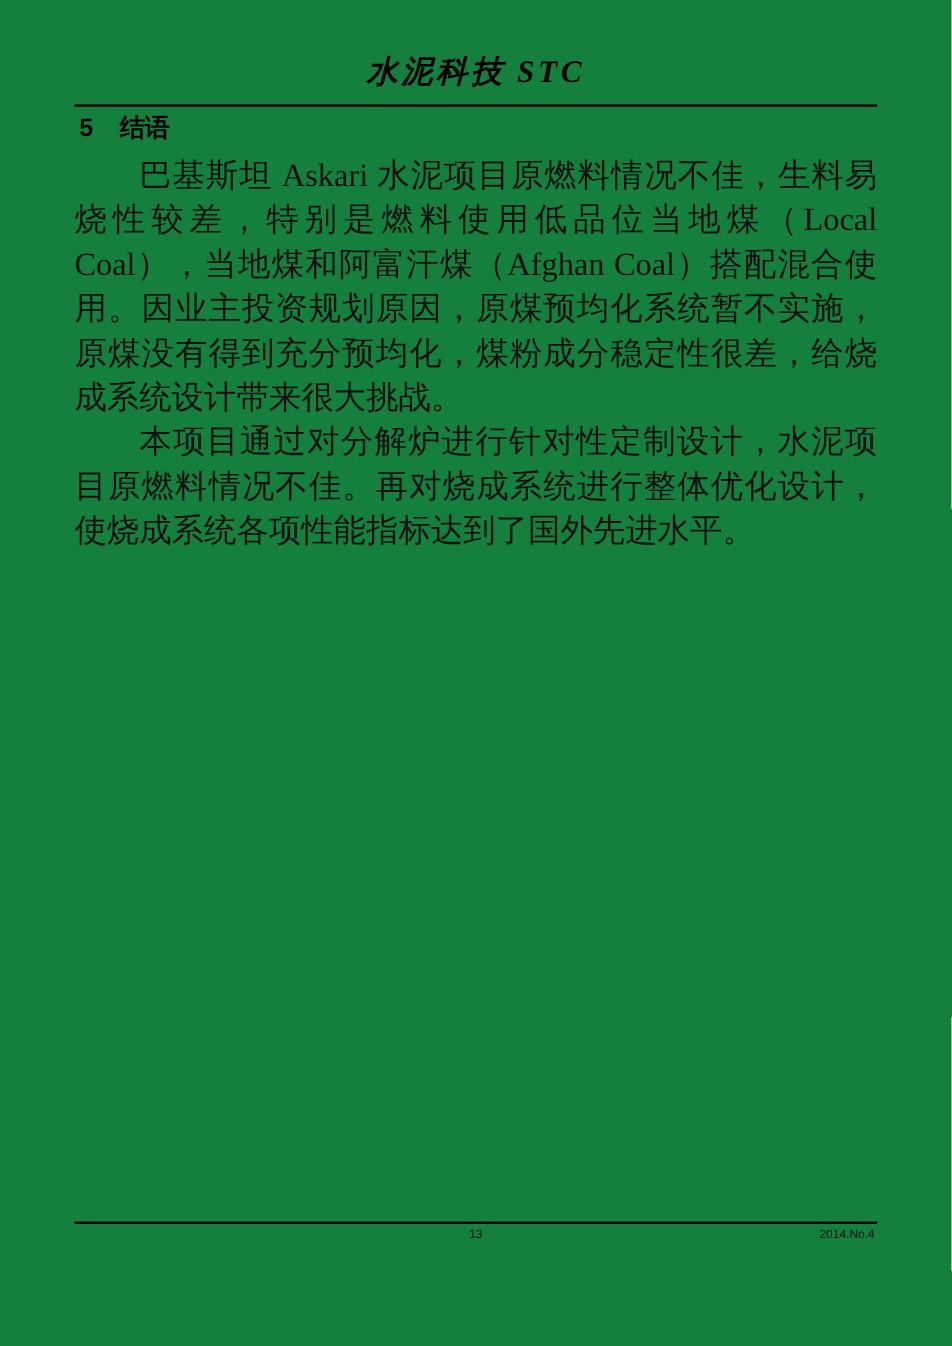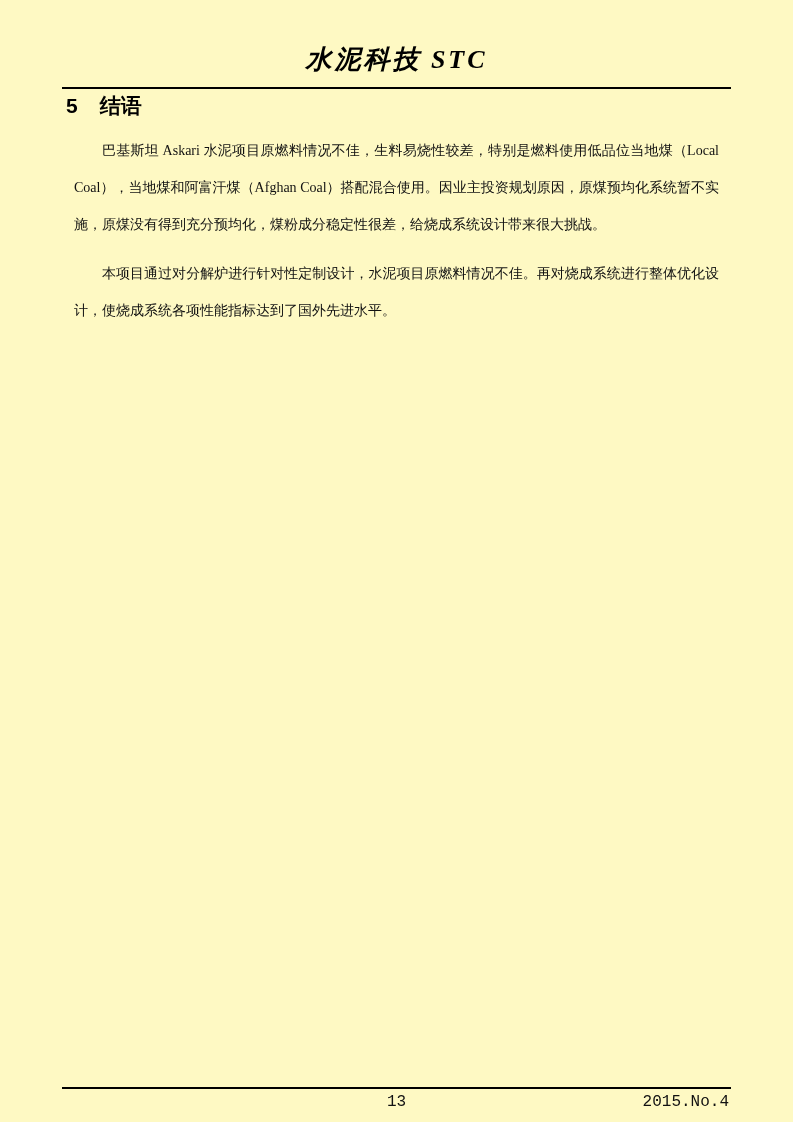--- a/index.html
+++ b/index.html
@@ -4,21 +4,21 @@
 <style>
   html, body {
     margin: 0;
     padding: 0;
     background: #ffffff;
   }
   .page {
     position: relative;
     width: 793px;
     height: 1122px;
-    background: #fef9c3;
+    background: #15803d;
     color: #000000;
     font-family: "Liberation Serif", serif;
     overflow: hidden;
     box-sizing: border-box;
   }
   .header {
     position: absolute;
     top: 0;
     left: 62px;
     right: 62px;
@@ -50,35 +50,35 @@
     font-size: 21px;
     margin: 4px 0 8px 4px;
     display: flex;
     align-items: baseline;
   }
   .section-number {
     margin-right: 22px;
   }
   .body-paragraph {
     font-family: "Liberation Serif", serif;
-    font-size: 14px;
+    font-size: 27px;
     line-height: 37px;
     text-align: justify;
     text-indent: 2em;
-    margin: 12px;
+    margin: 0;
     color: #111111;
   }
   .footer {
     position: absolute;
     left: 62px;
     right: 62px;
-    top: 1087px;
+    top: 1018px;
     border-top: 2.5px solid #000000;
-    font-family: Liberation Mono, monospace;
-    font-size: 16px;
+    font-family: Liberation Sans, sans-serif;
+    font-size: 10px;
     color: #111111;
   }
   .footer-row {
     position: relative;
     padding-top: 4px;
     height: 20px;
   }
   .page-number {
     position: absolute;
     left: 0;
@@ -108,17 +108,17 @@
     </div>
 
     <p class="body-paragraph">巴基斯坦 Askari 水泥项目原燃料情况不佳，生料易烧性较差，特别是燃料使用低品位当地煤（Local Coal），当地煤和阿富汗煤（Afghan Coal）搭配混合使用。因业主投资规划原因，原煤预均化系统暂不实施，原煤没有得到充分预均化，煤粉成分稳定性很差，给烧成系统设计带来很大挑战。</p>
 
     <p class="body-paragraph">本项目通过对分解炉进行针对性定制设计，水泥项目原燃料情况不佳。再对烧成系统进行整体优化设计，使烧成系统各项性能指标达到了国外先进水平。</p>
   </div>
 
   <div class="footer">
     <div class="footer-row">
       <span class="page-number">13</span>
-      <span class="issue-number">2015.No.4</span>
+      <span class="issue-number">2014.No.4</span>
     </div>
   </div>
 
 </div>
 
 </body></html>

